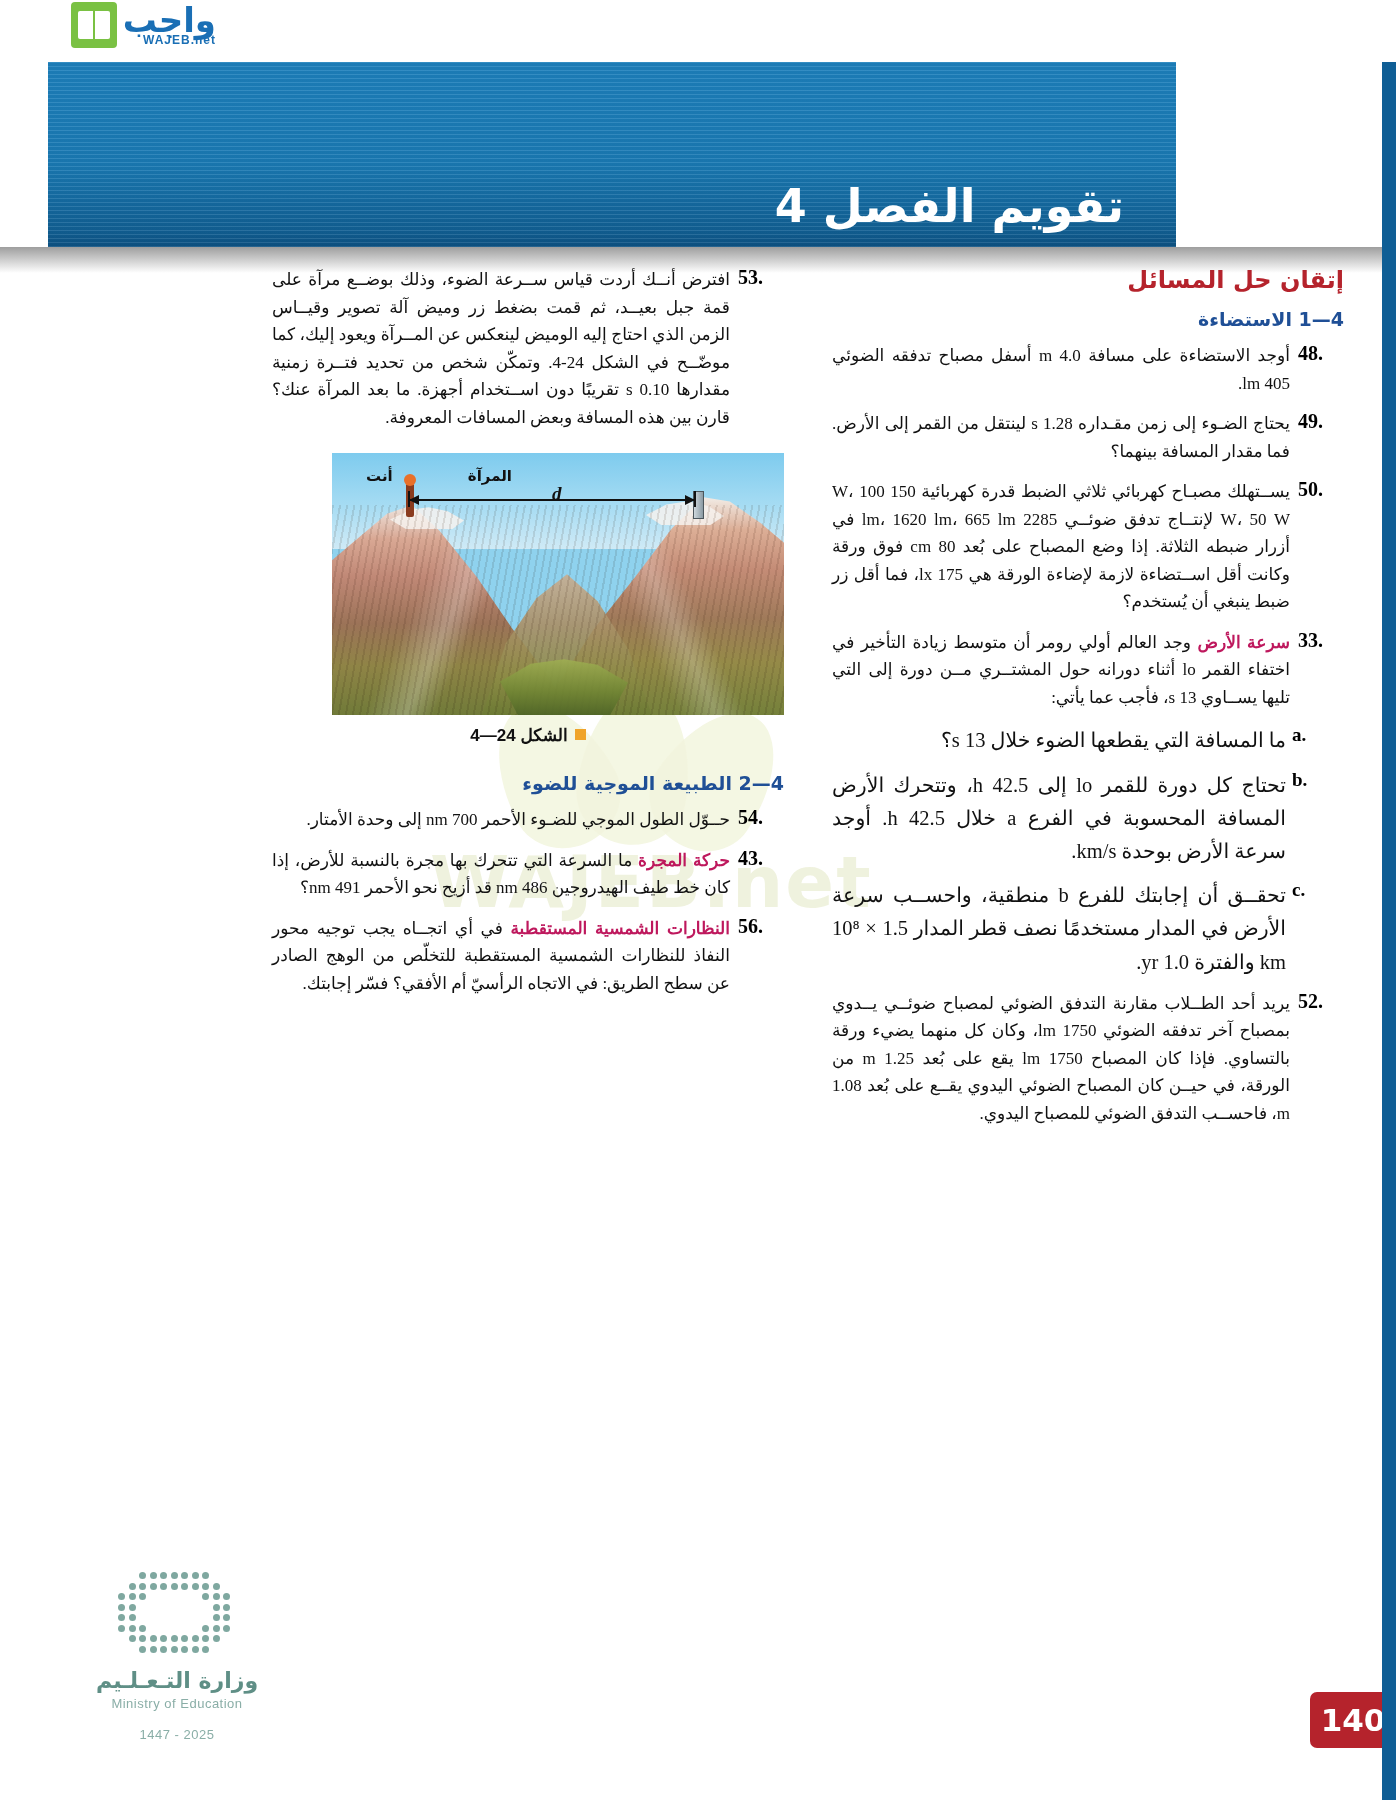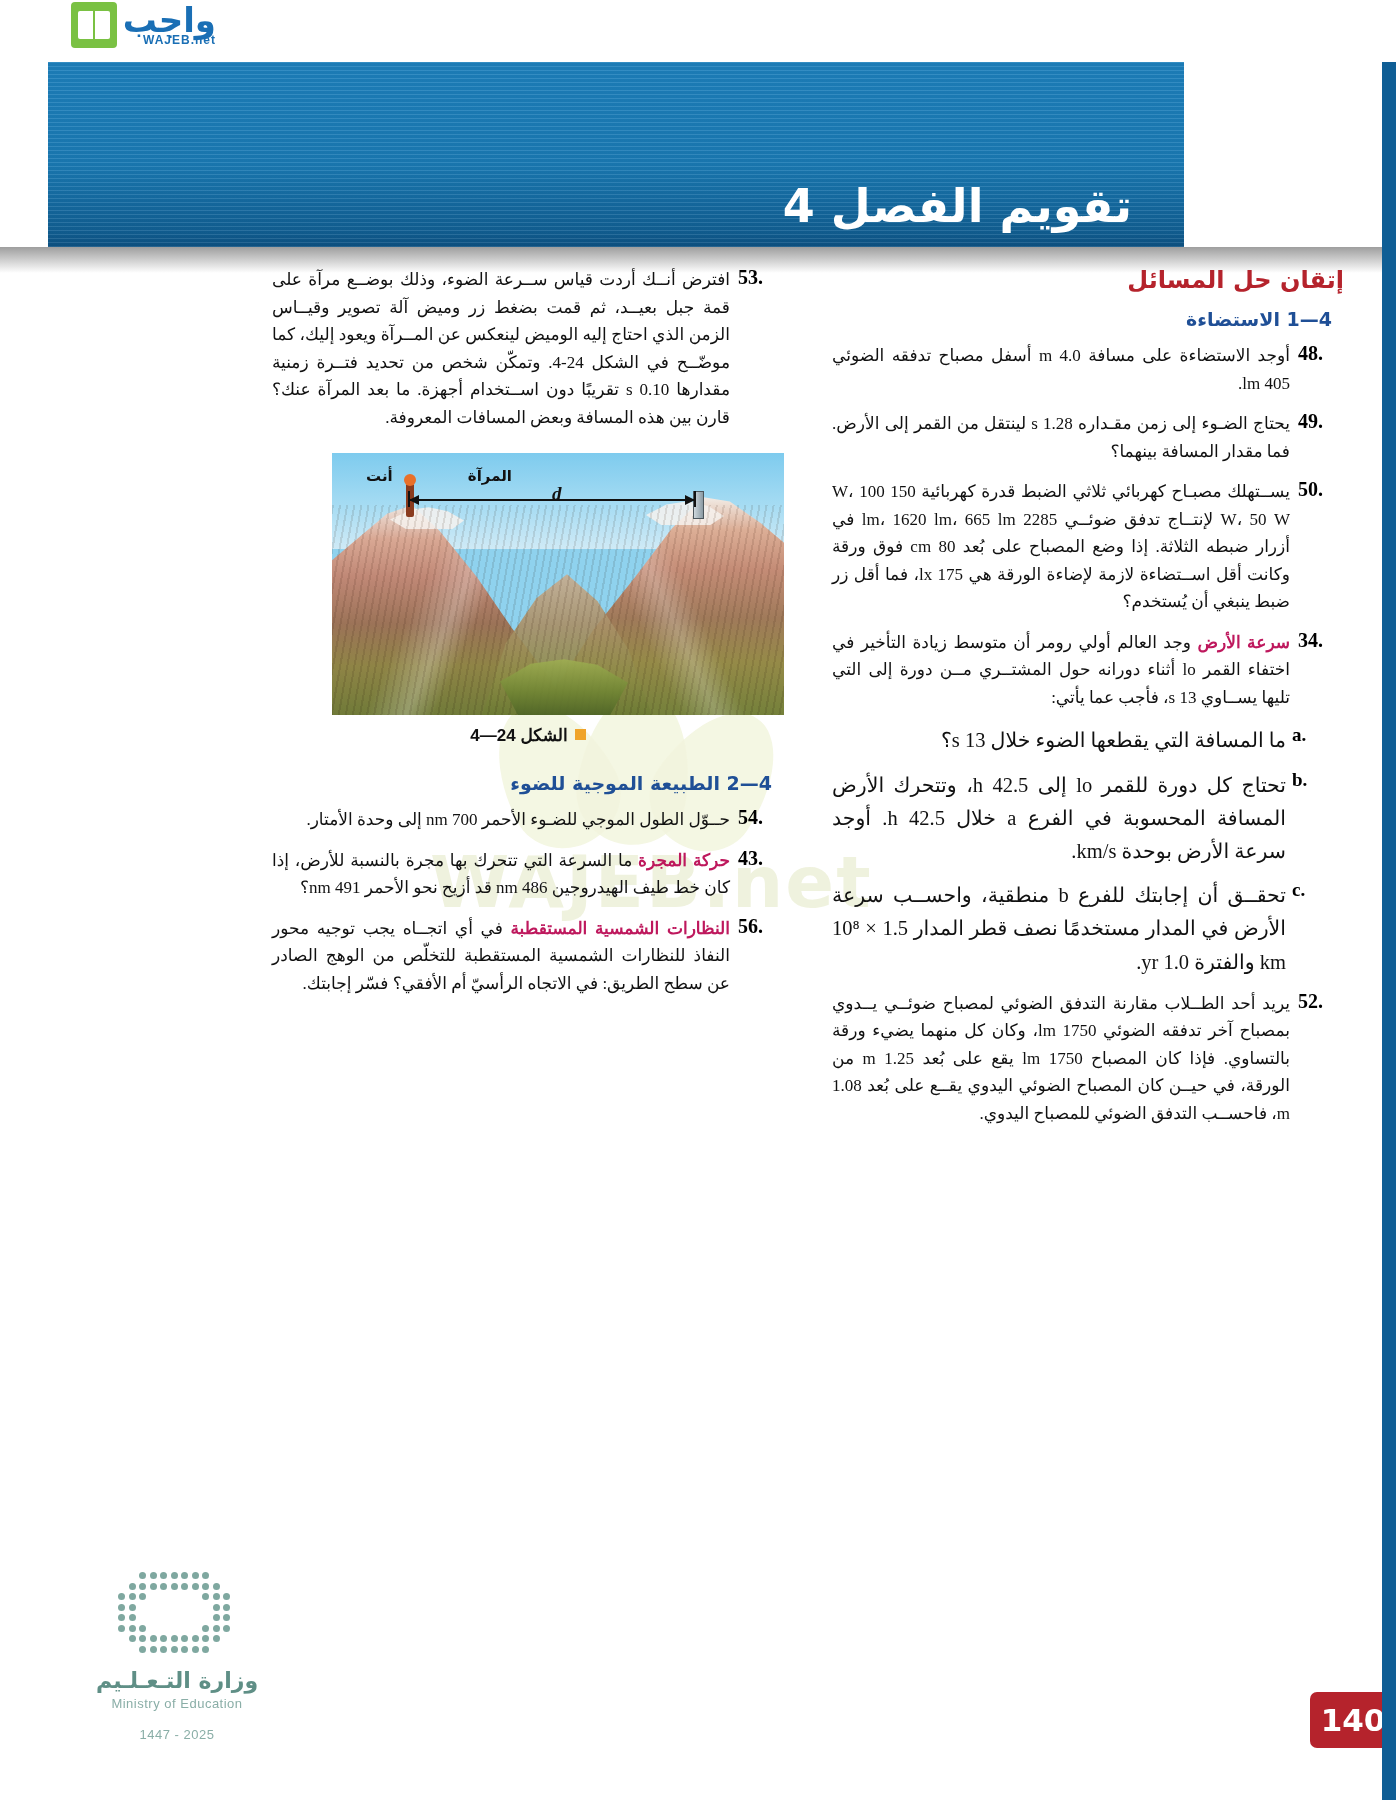--- a/index.html
+++ b/index.html
@@ -34,21 +34,21 @@
   .wajeb-book:before{
     content:"";position:absolute;left:7px;top:9px;width:32px;height:28px;
     background:#ffffff;border-radius:2px;
   }
   .wajeb-book:after{
     content:"";position:absolute;left:22px;top:9px;width:2px;height:28px;
     background:#7ac143;
   }
   
   .header-band{
-    position:absolute;top:62px;left:8px;width:1176px;height:185px;
+    position:absolute;top:62px;left:0;width:1176px;height:185px;
     background:
       repeating-linear-gradient(to bottom,
         rgba(255,255,255,0.085) 0px, rgba(255,255,255,0.085) 1px,
         rgba(0,0,0,0.00) 1px, rgba(0,0,0,0.00) 4px),
       linear-gradient(to bottom,#1878b4 0%,#1a7cb8 45%,#16699f 80%,#0f5party 100%);
     background-color:#000000;
     z-index:20;
   }
   .header-band-inner{
     position:absolute;inset:0;
@@ -89,21 +89,21 @@
   .col{width:512px;}
   .col-right{}
   .col-left{}
 
   h2.red-head{
     color:#b5232c;font-size:24px;font-weight:bold;margin:8px 0 14px 0;
     font-family:"DejaVu Sans","Liberation Sans",sans-serif;
     direction:rtl;text-align:right;letter-spacing:0;
   }
   h3.blue-head{
-    color:#1f4f96;font-size:19px;font-weight:bold;margin:2px 12px 12px 0;
+    color:#1f4f96;font-size:19px;font-weight:bold;margin:2px 0 12px 0;
     font-family:"DejaVu Sans","Liberation Sans",sans-serif;
     direction:rtl;
   }
 
   .q{
     display:flex;flex-direction:row;direction:rtl;
     margin:0 0 13px 0;align-items:flex-start;
   }
   .q-num{
     flex:0 0 46px;text-align:left;padding-left:8px;
@@ -330,21 +330,21 @@
         <div class="q-num">49.</div>
         <div class="q-body">يحتاج الضـوء إلى زمن مقـداره 1.28 s لينتقل من القمر إلى الأرض. فما مقدار المسافة بينهما؟</div>
       </div>
 
       <div class="q">
         <div class="q-num">50.</div>
         <div class="q-body">يســتهلك مصبـاح كهربائي ثلاثي الضبط قدرة كهربائية 150 W، 100 W، 50 W لإنتــاج تدفق ضوئــي 2285 lm، 1620 lm، 665 lm في أزرار ضبطه الثلاثة. إذا وضع المصباح على بُعد 80 cm فوق ورقة وكانت أقل اســتضاءة لازمة لإضاءة الورقة هي 175 lx، فما أقل زر ضبط ينبغي أن يُستخدم؟</div>
       </div>
 
       <div class="q">
-        <div class="q-num">34.</div>
+        <div class="q-num">33.</div>
         <div class="q-body"><span class="term">سرعة الأرض</span><span> وجد العالم أولي رومر أن متوسط زيادة التأخير في اختفاء القمر lo أثناء دورانه حول المشتــري مــن دورة إلى التي تليها يســاوي 13 s، فأجب عما يأتي:</span></div>
       </div>
 
       <div class="sub">
         <div class="sub-letter">a.</div>
         <div class="sub-body">ما المسافة التي يقطعها الضوء خلال 13 s؟</div>
       </div>
       <div class="sub">
         <div class="sub-letter">b.</div>
         <div class="sub-body">تحتاج كل دورة للقمر lo إلى 42.5 h، وتتحرك الأرض المسافة المحسوبة في الفرع a خلال 42.5 h. أوجد سرعة الأرض بوحدة km/s.</div>

